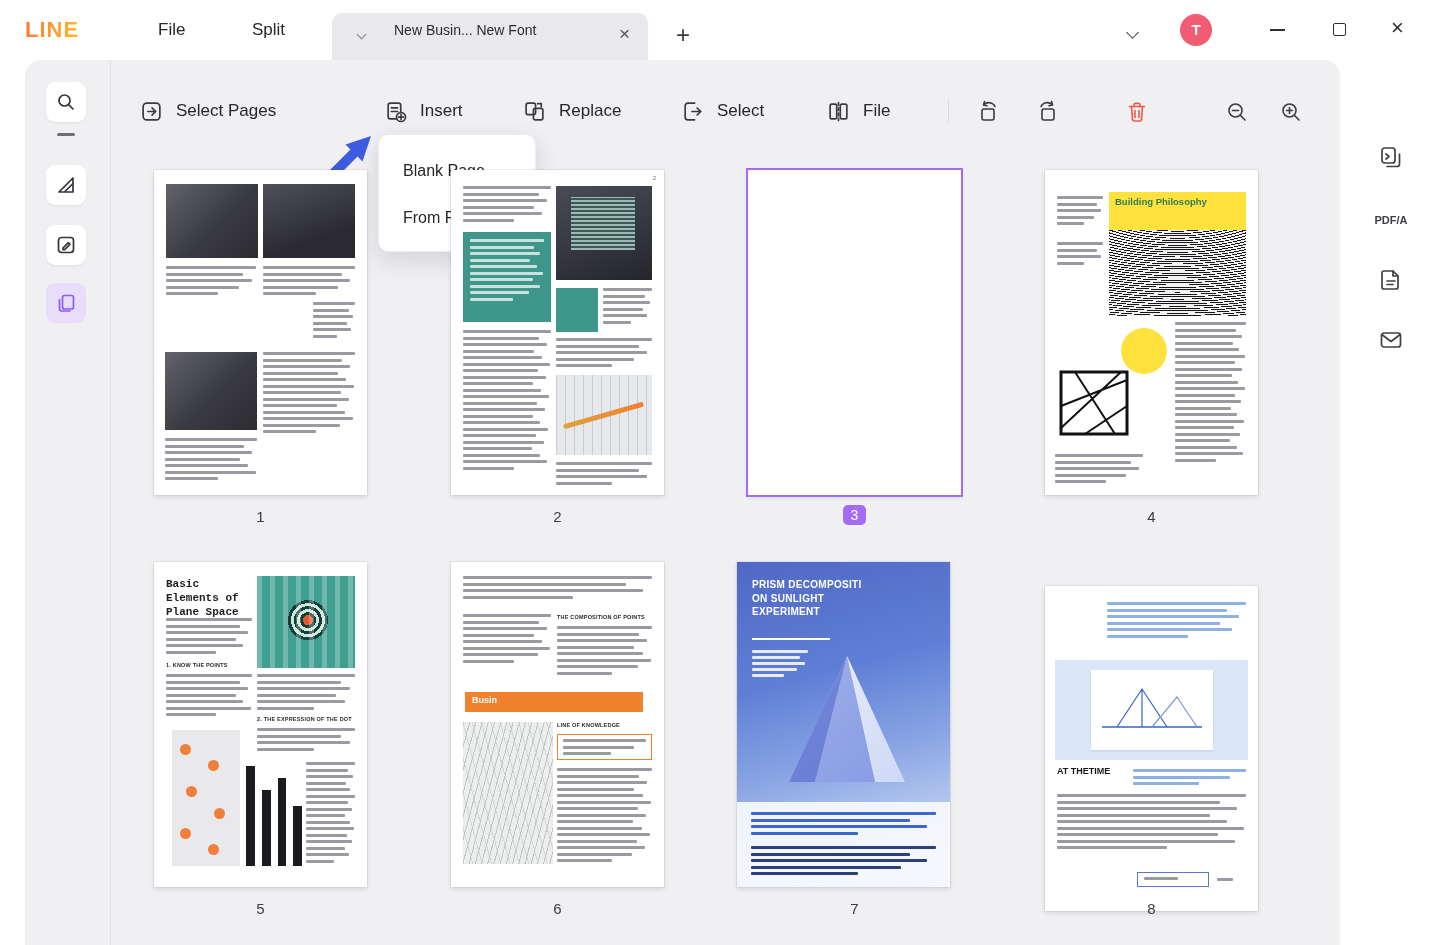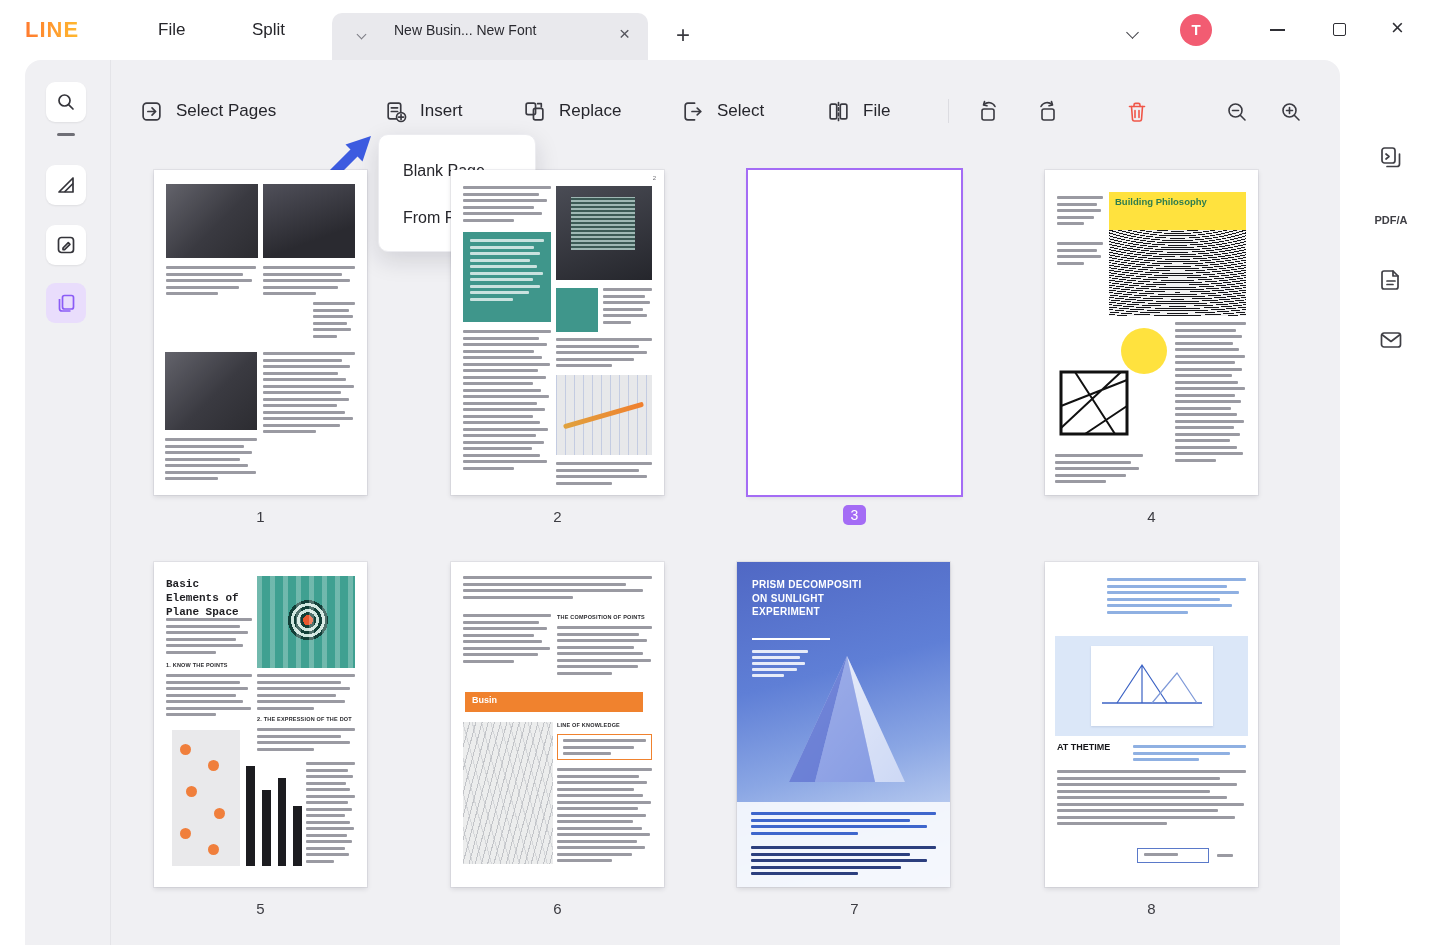--- a/index.html
+++ b/index.html
@@ -611,21 +611,21 @@
     <div class="lines lines-darkblue" style="position:absolute;left:14px;top:44px;width:185px">
         <div class="tl" style="width: 100%;"></div>
         <div class="tl" style="width: 86%;"></div>
         <div class="tl" style="width: 95%;"></div>
         <div class="tl" style="width: 81%;"></div>
         <div class="tl" style="width: 58%;"></div>
       </div>
   </div>
 </div>
 
-<div class="thumb" style="left:1045px;top:562px">
+<div class="thumb" style="left:1045px;top:586px">
   <div class="ph lines lines-blue8" style="left:62px;top:16px;width:139px">
       <div class="tl" style="width: 100%;"></div>
       <div class="tl" style="width: 86%;"></div>
       <div class="tl" style="width: 95%;"></div>
       <div class="tl" style="width: 81%;"></div>
       <div class="tl" style="width: 90%;"></div>
       <div class="tl" style="width: 58%;"></div>
     </div>
   <div class="ph p8-band" style="left:10px;top:74px;width:193px;height:100px">
     <div class="p8-box">

